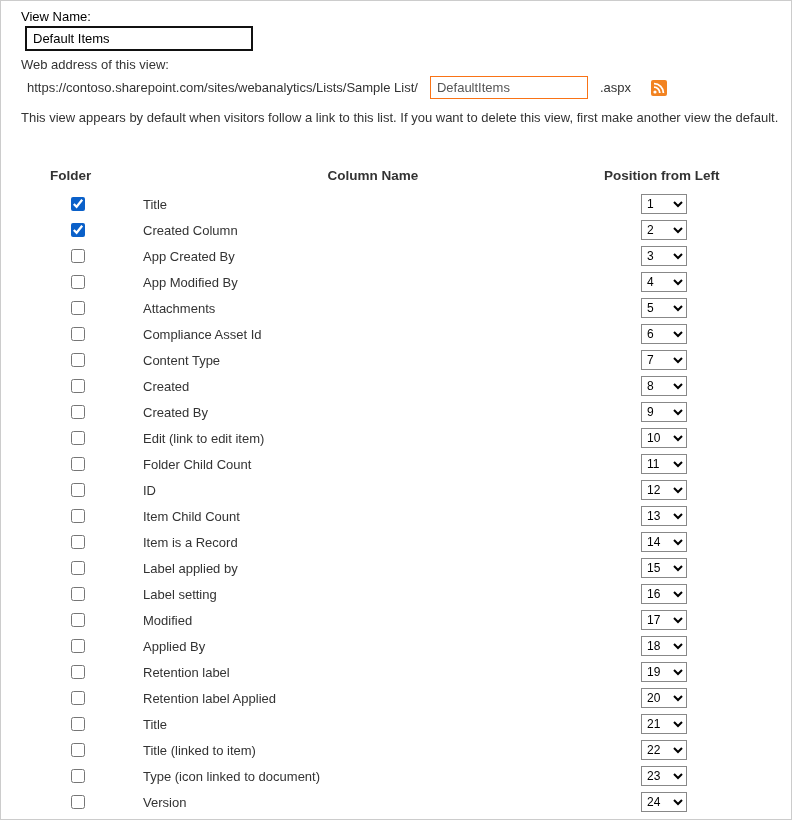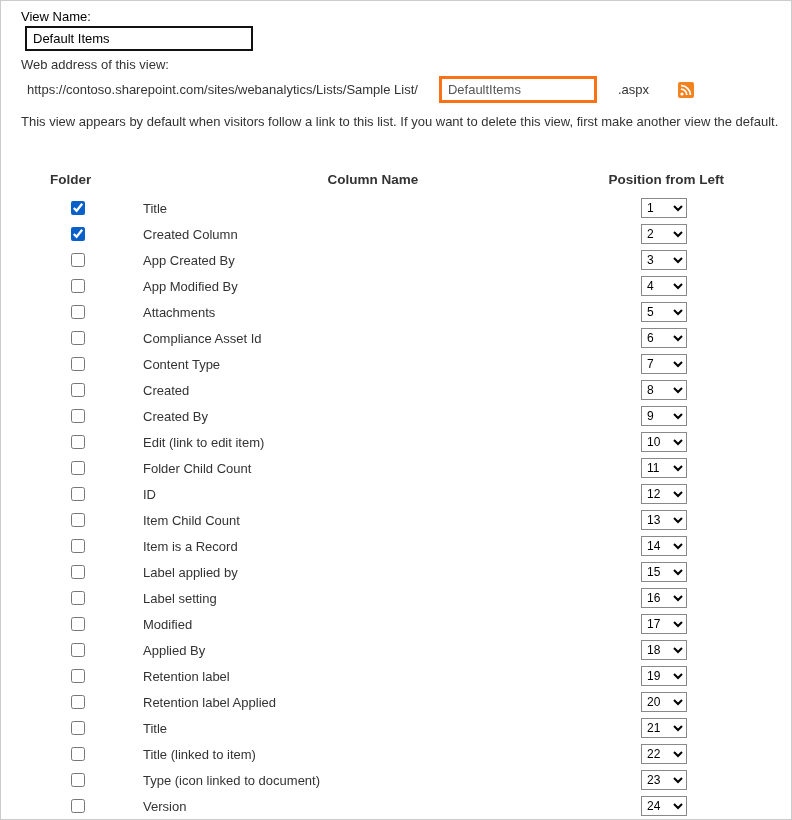--- a/index.html
+++ b/index.html
@@ -30,34 +30,34 @@
     font-family: inherit;
     font-size: 13px;
     border: 2px solid #111;
   }
   .web-addr-label {
     margin: 0 0 4px 12px;
   }
   .addr-line {
     display: flex;
     align-items: center;
-    gap: 21px;
+    gap: 12px;
     margin: 0 0 10px 18px;
     flex-wrap: nowrap;
   }
   .addr-text {
     white-space: nowrap;
   }
   .addr-slug {
     box-sizing: border-box;
     width: 158px;
     padding: 3px 6px;
     font-family: inherit;
     font-size: 13px;
-    border: 3px solid #f97316;
+    border: 1px solid #f97316;
     color: #555;
   }
   .rss {
     margin-left: 8px;
     display: inline-flex;
   }
   .desc {
     margin: 10px 0 40px 12px;
     color: #333;
     line-height: 1.4;
@@ -68,21 +68,21 @@
     border-collapse: collapse;
   }
   .cols-table th {
     font-weight: 700;
     font-size: 13.5px;
     text-align: left;
     padding-bottom: 8px;
   }
   .cols-table th.disp { width: 92px; text-align: left; }
   .cols-table th.cname { text-align: center; }
-  .cols-table th.pos { width: 120px; text-align: right; }
+  .cols-table th.pos { width: 120px; text-align: left; }
   .cols-table tbody td {
     padding: 3px 0;
     vertical-align: middle;
   }
   .cols-table tbody td.d {
     text-align: left;
     padding-left: 18px;
   }
   .cols-table tbody td.n {
     font-size: 13px;

